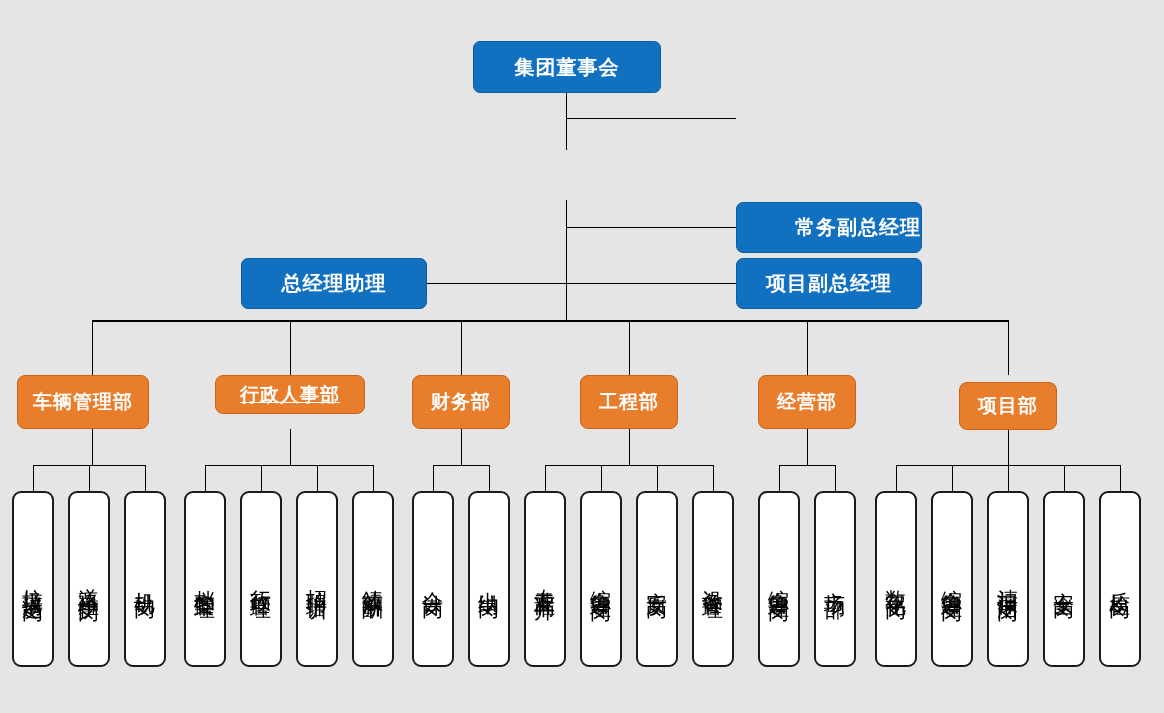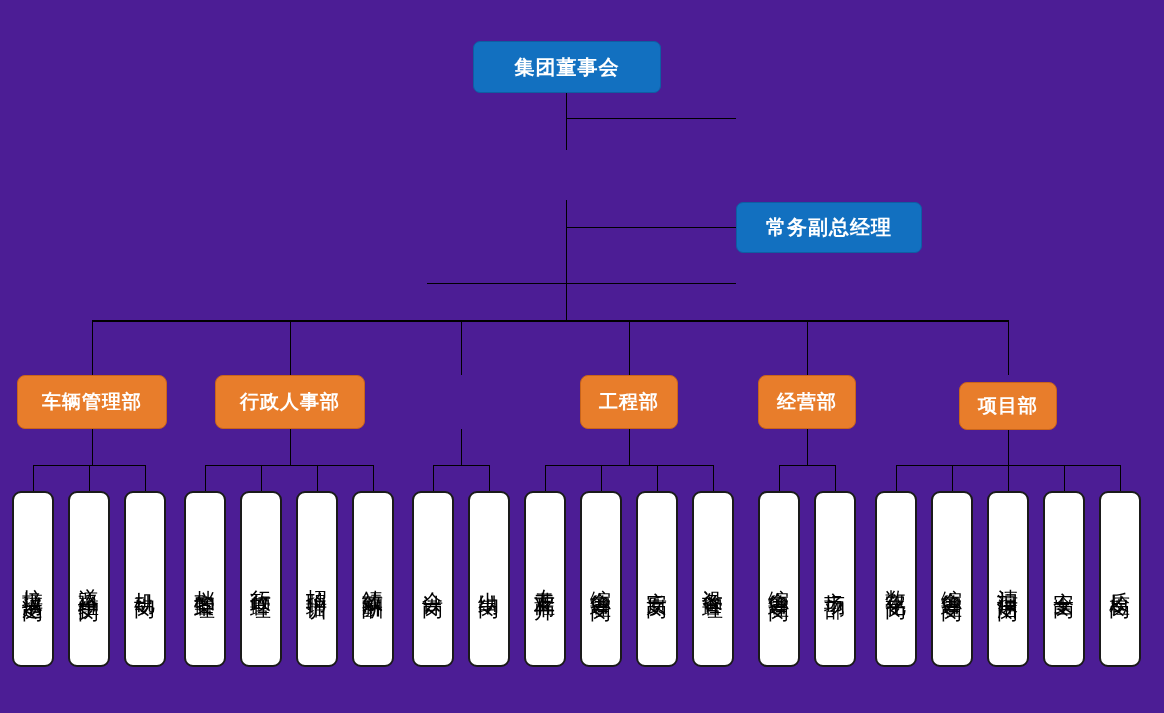--- a/index.html
+++ b/index.html
@@ -7,21 +7,21 @@
     padding: 0;
     background: #ffffff;
   }
   body {
     font-family: "Liberation Sans", "DejaVu Sans", sans-serif;
   }
   #chart {
     position: relative;
     width: 1164px;
     height: 713px;
-    background: #4c1d95;
+    background: #e5e5e5;
     overflow: hidden;
   }
   
   .line {
     position: absolute;
     background: #000000;
   }
   .line.h { height: 1px; }
   .line.v { width: 1px; }
   .line.thick-h { height: 2px; }
@@ -139,34 +139,43 @@
   <div class="line v" style="left:1008px; top:465px; height:26px;"></div>
   <div class="line v" style="left:1064px; top:465px; height:26px;"></div>
   <div class="line v" style="left:1120px; top:465px; height:26px;"></div>
 
   <div class="node blue" style="left:473px; top:41px; width:188px; height:52px;">
     <span>集团董事会</span>
   </div>
 
 
 
-  <div class="node blue" style="left:736px; top:202px; width:186px; height:51px;">
+  <div class="node blue" style="left:736px; top:202px; width:186px; height:51px;justify-content:flex-end;">
     <span>常务副总经理</span>
   </div>
 
-
-
-  <div class="node orange" style="left:17px; top:375px; width:150px; height:54px;">
+  <div class="node blue" style="left:736px; top:258px; width:186px; height:51px;">
+    <span>项目副总经理</span>
+  </div>
+
+  <div class="node blue" style="left:241px; top:258px; width:186px; height:51px;">
+    <span>总经理助理</span>
+  </div>
+
+  <div class="node orange" style="left:17px; top:375px; width:132px; height:54px;">
     <span>车辆管理部</span>
   </div>
 
-  <div class="node orange" style="left:215px; top:375px; width:150px; height:54px;">
+  <div class="node orange" style="left:215px; top:375px; width:150px; height:39px;text-decoration:underline;">
     <span>行政人事部</span>
   </div>
 
+  <div class="node orange" style="left:412px; top:375px; width:98px; height:54px;">
+    <span>财务部</span>
+  </div>
 
   <div class="node orange" style="left:580px; top:375px; width:98px; height:54px;">
     <span>工程部</span>
   </div>
 
   <div class="node orange" style="left:758px; top:375px; width:98px; height:54px;">
     <span>经营部</span>
   </div>
 
   <div class="node orange" style="left:959px; top:382px; width:98px; height:48px;">

